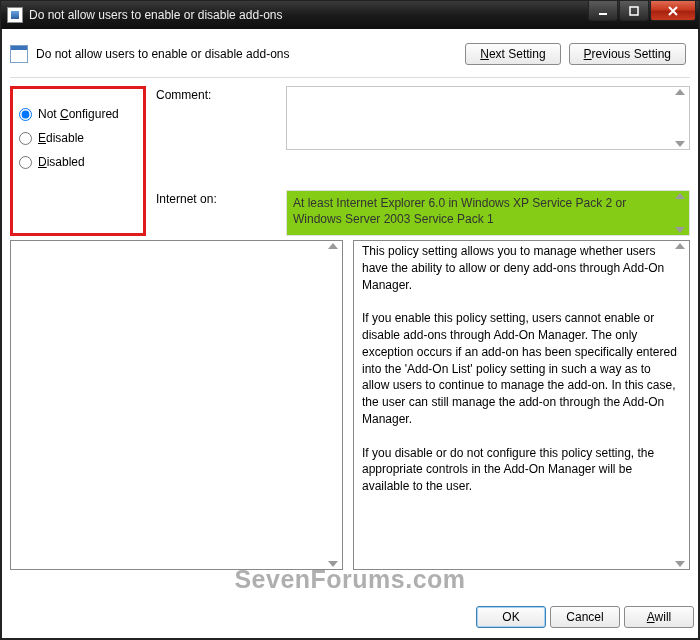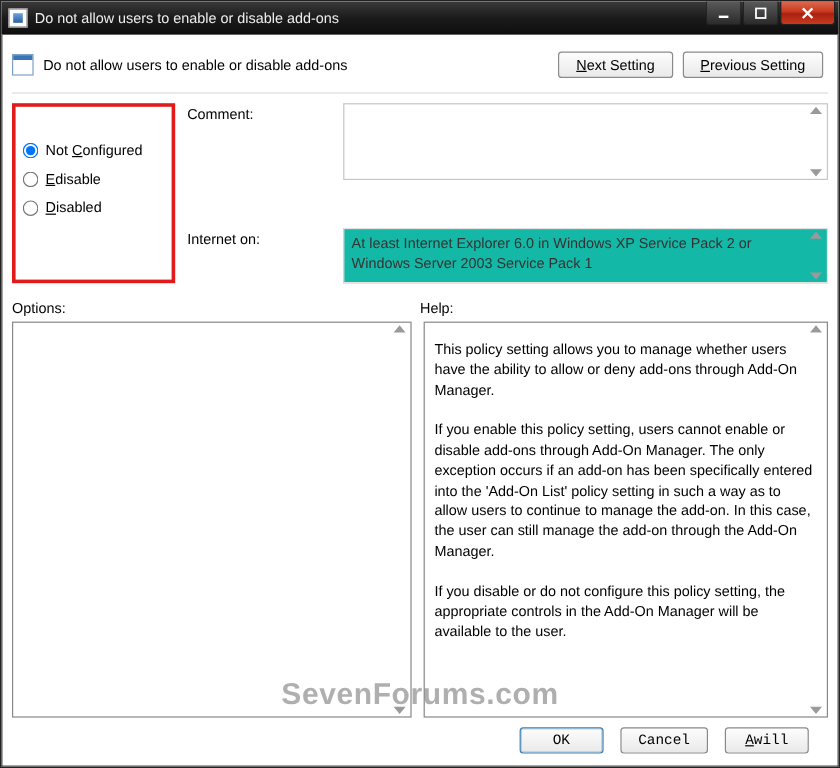--- a/index.html
+++ b/index.html
@@ -110,21 +110,21 @@
     margin: 4px 0 8px 0;
   }
   
   .config-row {
     display: flex;
     gap: 10px;
   }
   .radio-panel {
     border: 3px solid #e11b1b;
     width: 136px;
-    padding: 23px 6px 10px 6px;
+    padding: 12px 6px 10px 6px;
   }
   .radio-item {
     display: flex;
     align-items: center;
     gap: 6px;
     margin: 6px 0 10px 0;
   }
   .radio-item:last-child { margin-bottom: 4px; }
   input[type=radio] { margin:0; }
   .radio-item label .ul { text-decoration: underline; }
@@ -139,21 +139,21 @@
   }
   .field-label { padding-top: 2px; }
   .comment-box {
     border: 1px solid #c6c6c6;
     height: 64px;
     background: #fff;
     position: relative;
   }
   .supported-box {
     border: 1px solid #e0e0e0;
-    background: #14b8a6;
+    background: #84cc16;
     height: 46px;
     padding: 4px 18px 4px 6px;
     position: relative;
     color: #333;
     line-height: 1.35;
   }
   .scroll-affordance {
     position: absolute;
     right: 2px;
     width: 14px;
@@ -180,39 +180,38 @@
   .panels {
     display: flex;
     gap: 10px;
     margin-top: 4px;
     height: 330px;
   }
   .panel {
     border: 1px solid #888;
     flex: 1;
     background: #fff;
-    padding: 14px 8px;
+    padding: 2px 8px;
     overflow: hidden;
     line-height: 1.4;
   }
   .panel.help { position: relative; }
   .panel.help .scroll-affordance { right: 2px; }
   .panel.options {
      padding: 6px;
      position: relative;
   }
   .panel.options .scroll-affordance { right: 2px; }
   
   .bottom-bar {
     position: absolute;
     bottom: 10px;
-    right: 24px;
-    display: flex;
-    gap: 14px;
-    font-family: Liberation Mono, monospace;
+    right: 4px;
+    display: flex;
+    gap: 4px;
   }
   button.win.default {
     border: 1px solid #3c7fb1;
     box-shadow: 0 0 0 1px #a3d3f5 inset;
   }
   
   .watermark {
     position: absolute;
     left: 0; right: 0;
     bottom: 44px;
@@ -294,24 +293,20 @@
       <div class="supported-box">
         <span>At least Internet Explorer 6.0 in Windows XP Service Pack 2 or Windows Server 2003 Service Pack 1</span>
         <div class="scroll-affordance">
           <div class="tri up"></div>
           <div class="tri down"></div>
         </div>
       </div>
     </div>
   </div>
 
-  <div class="panels-labels">
-    <div class="lbl">Options:</div>
-    <div class="lbl">Help:</div>
-  </div>
 
   <div class="panels">
     <div class="panel options">
       <div class="scroll-affordance">
         <div class="tri up"></div>
         <div class="tri down"></div>
       </div>
     </div>
     <div class="panel help">
       <div style="white-space:pre-wrap">This policy setting allows you to manage whether users have the ability to allow or deny add-ons through Add-On Manager.

